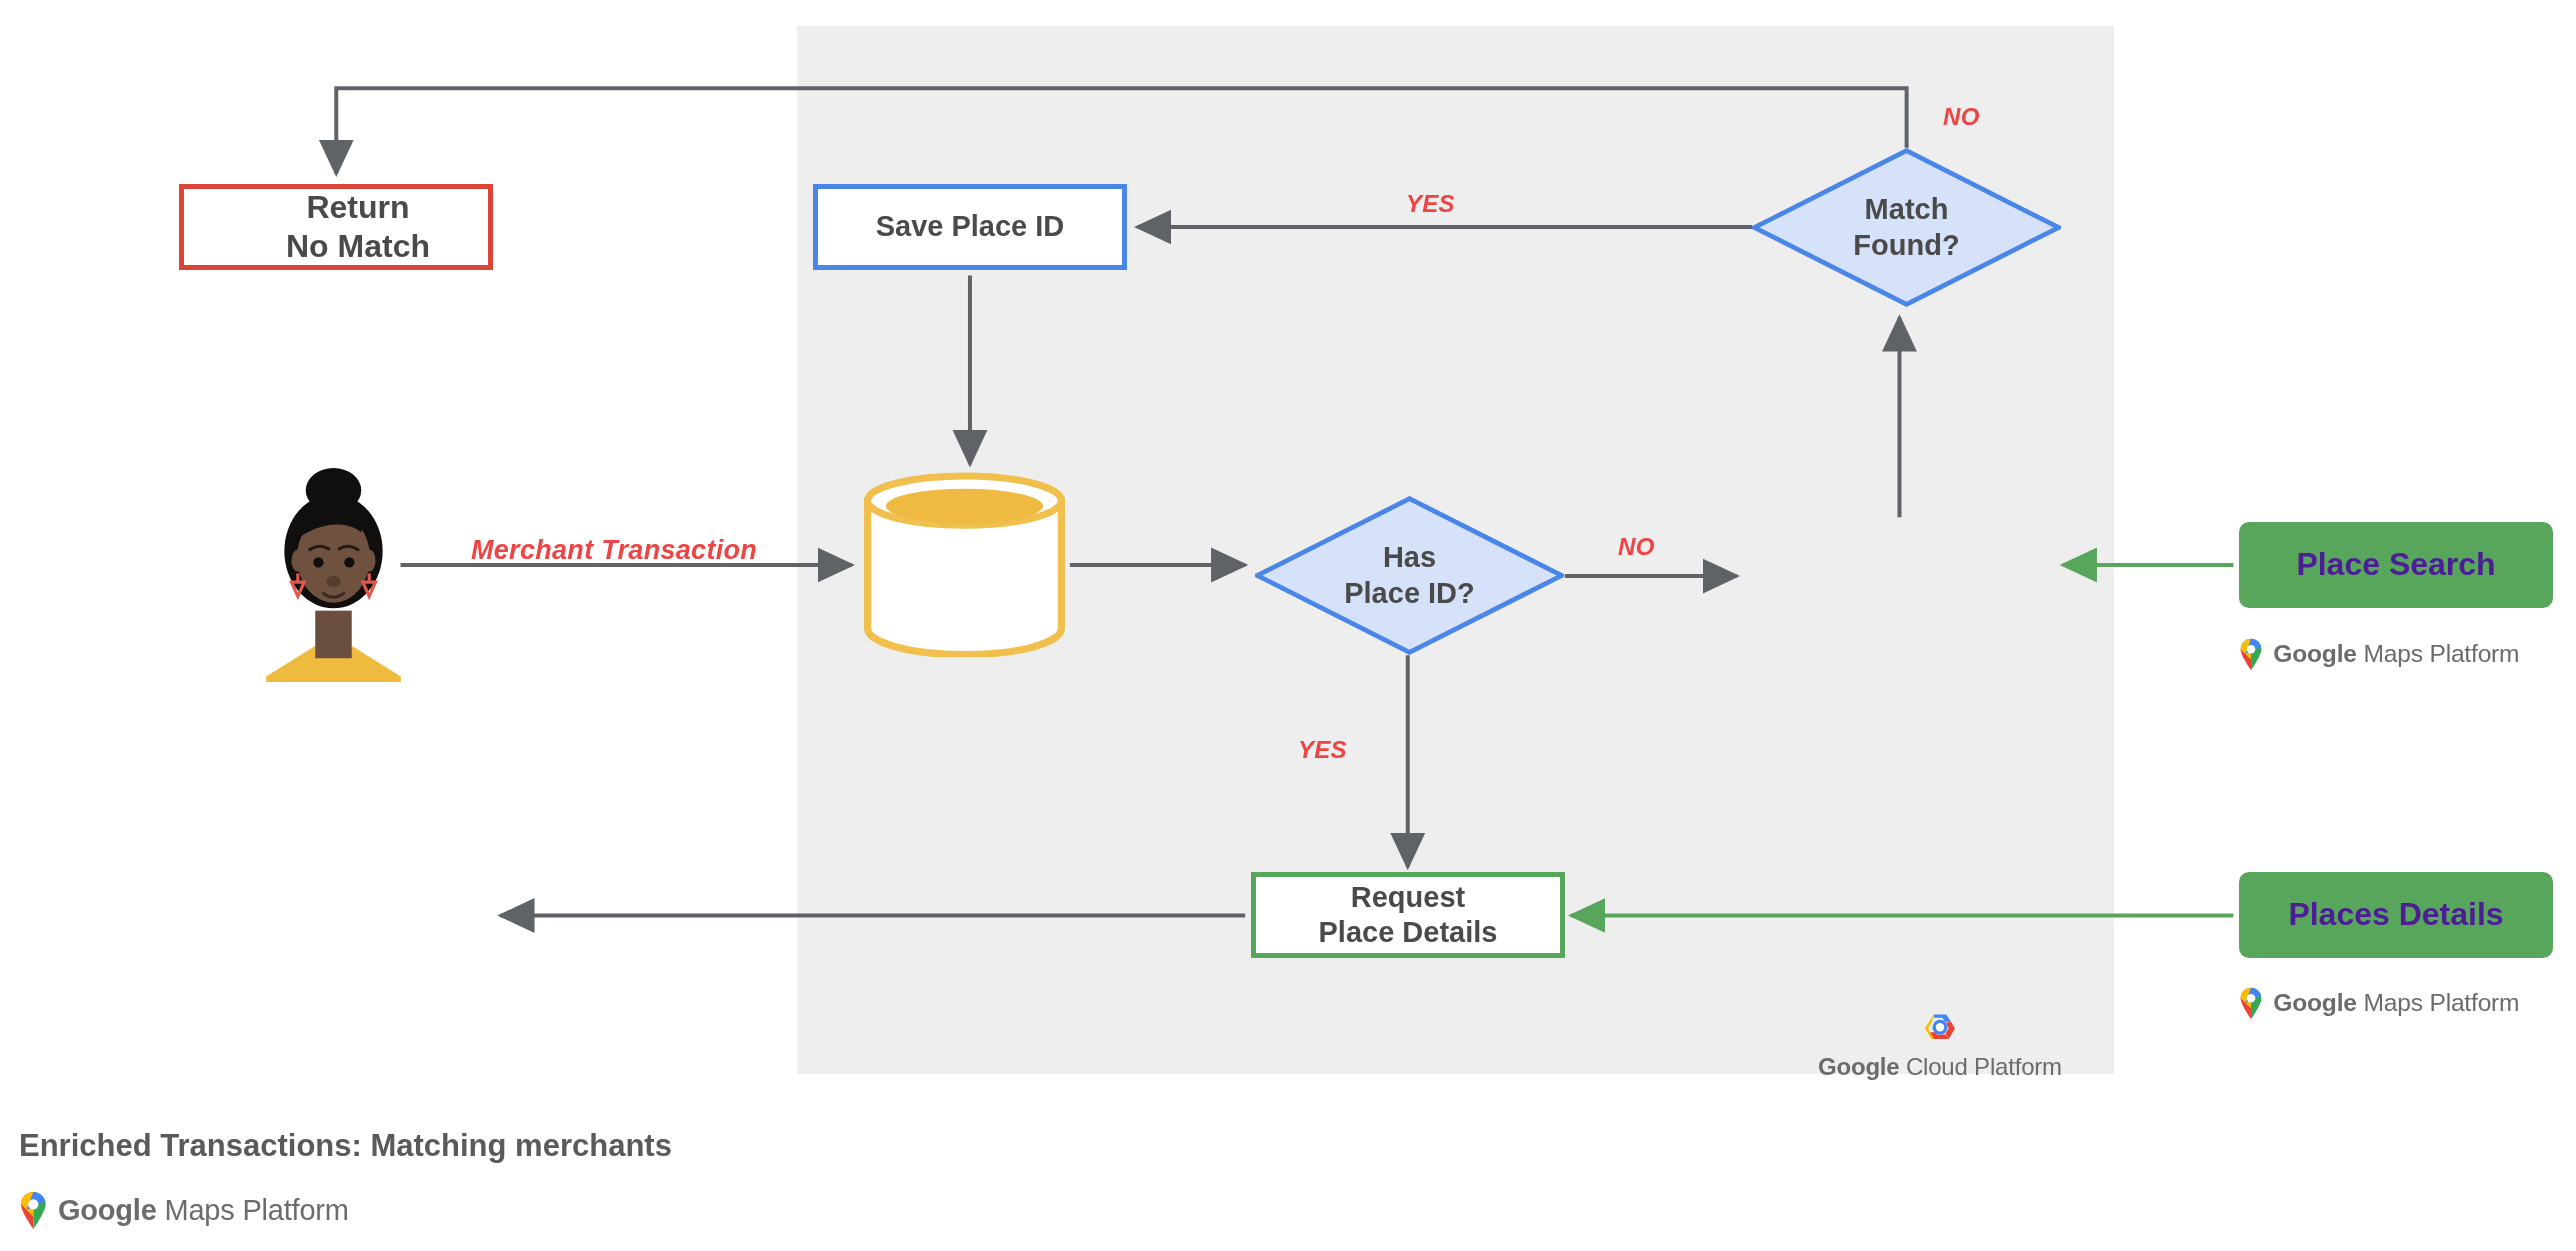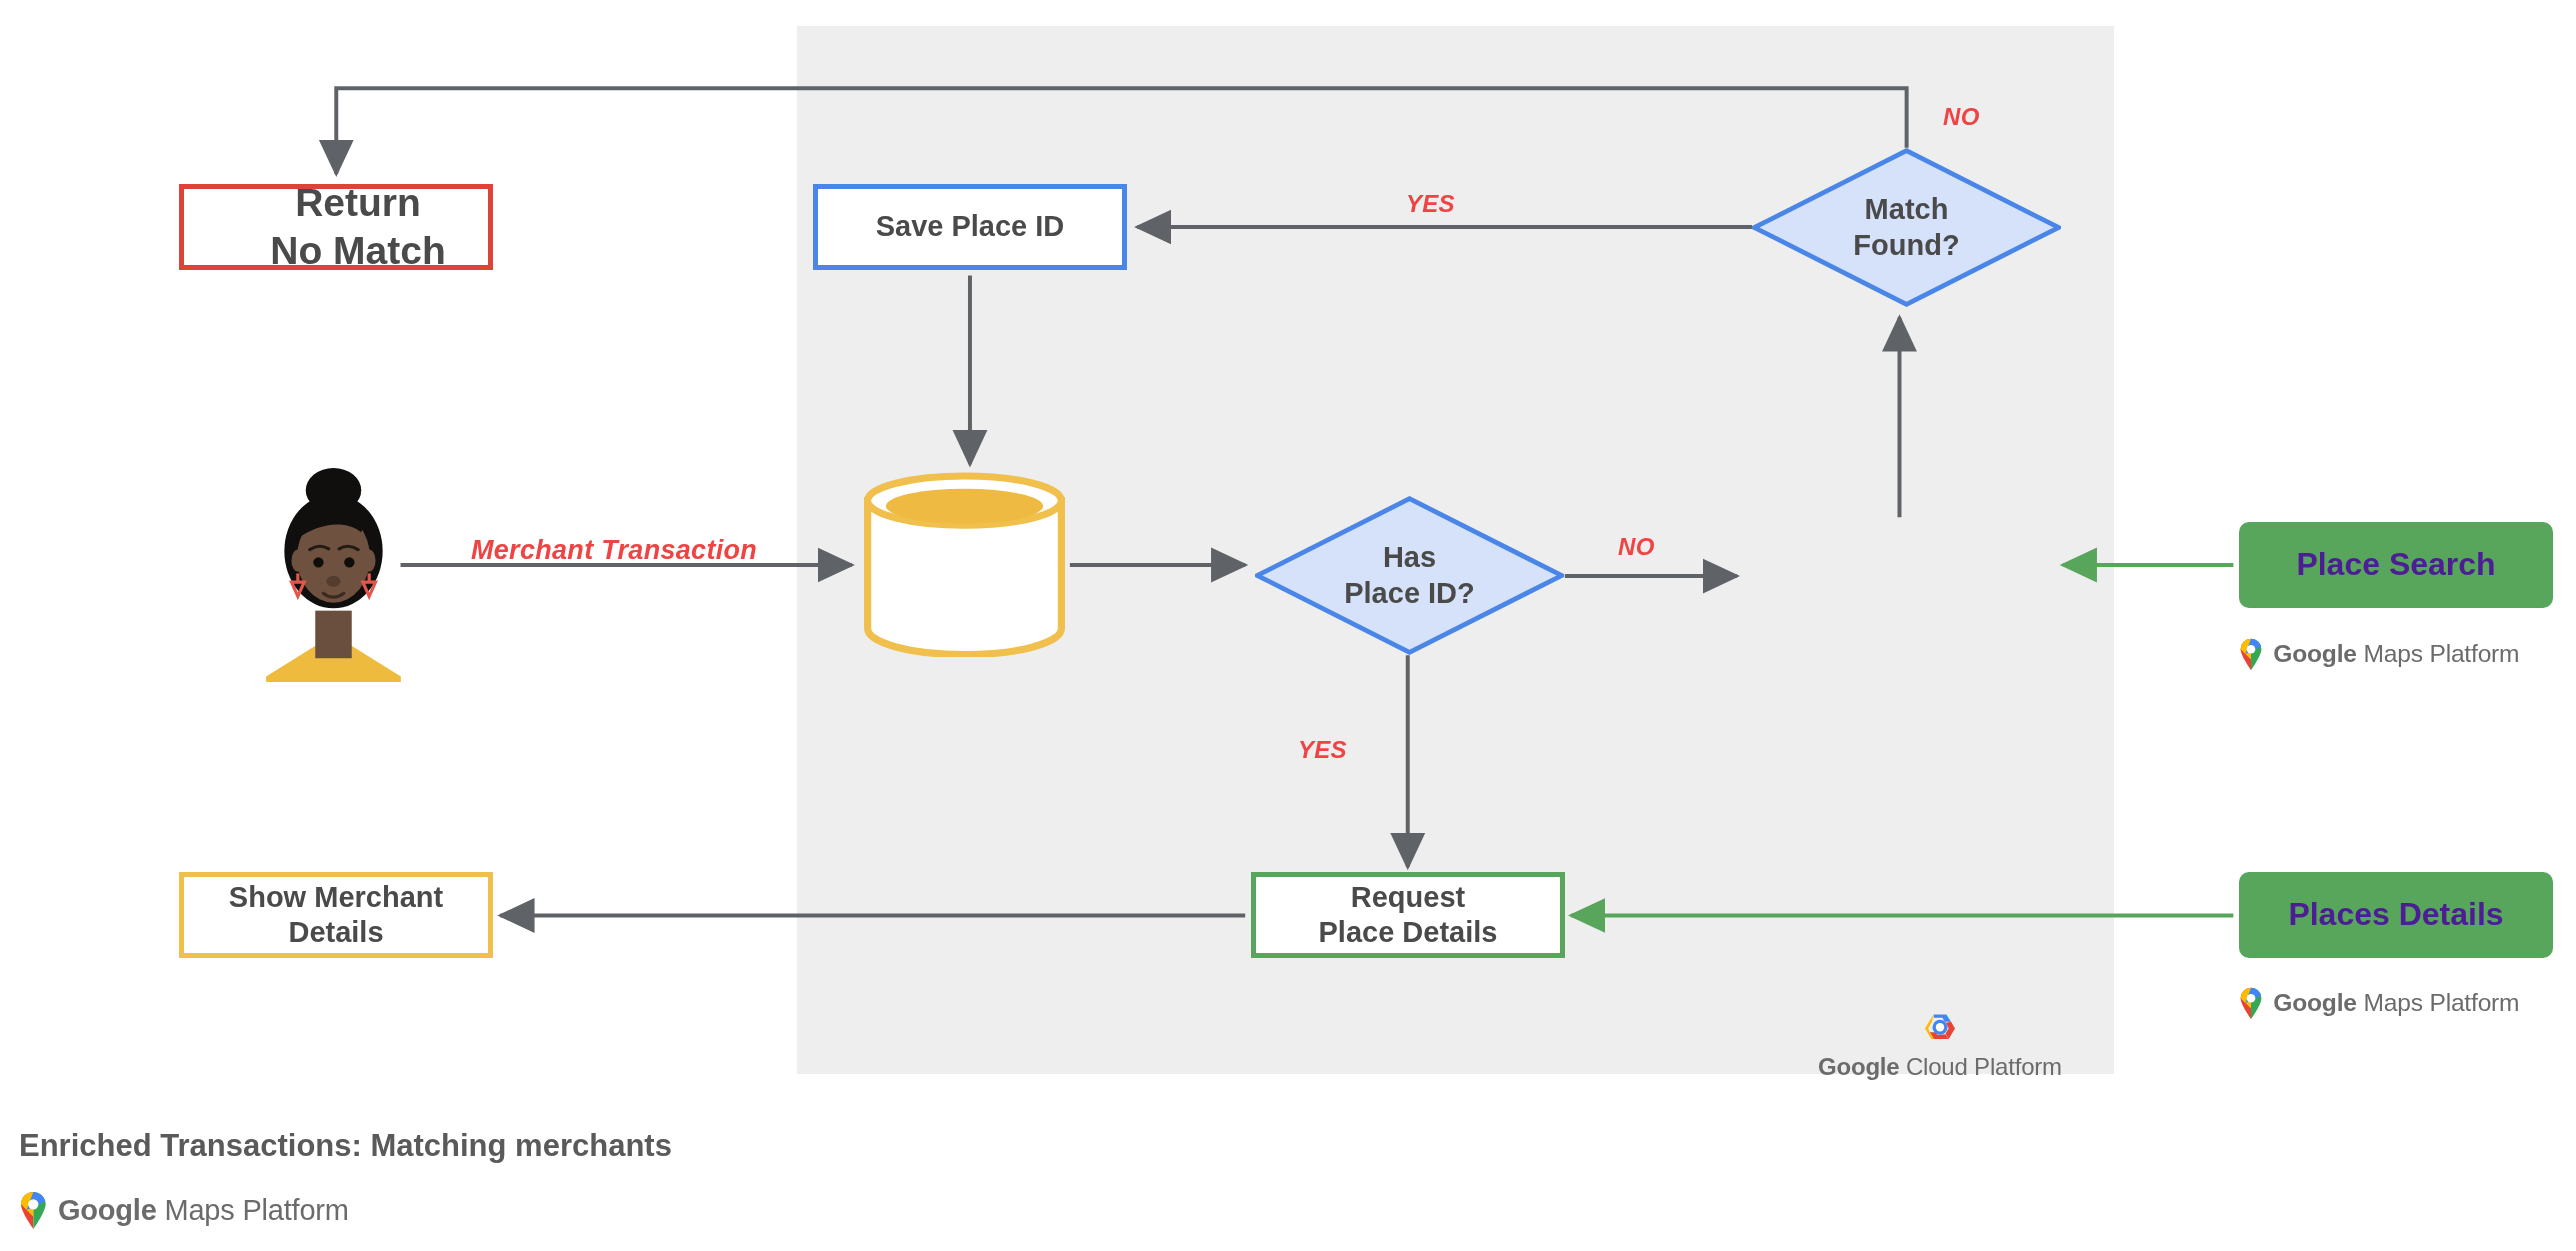--- a/index.html
+++ b/index.html
@@ -27,21 +27,21 @@
   }
   .node .lbl{white-space:pre-line;}
 
   .box-red{border:5.6px solid #db4437;background:#ffffff;}
   .box-blue{border:5.6px solid #4a86e8;background:#ffffff;}
   .box-green{border:5.6px solid #58a55c;background:#ffffff;}
   .box-amber{border:5.6px solid #f0bf4c;background:#ffffff;}
   .box-greenfill{background:#58a55c;border:none;color:#4c1d95;border-radius:10px;}
 
   
-  #node-return-no-match{left:179px;top:184px;width:314px;height:86px;font-size:39px;padding-left:44px;}
+  #node-return-no-match{left:179px;top:184px;width:314px;height:86px;font-size:32px;padding-left:44px;}
   #node-save-place-id{left:813px;top:184px;width:314px;height:86px;font-size:29px;}
   #node-find-place{left:1742px;top:522px;width:314px;height:86px;font-size:29px;}
   #node-request-details{left:1251px;top:872px;width:314px;height:86px;font-size:29px;}
   #node-show-merchant{left:179px;top:872px;width:314px;height:86px;font-size:29px;}
   #node-place-search{left:2239px;top:522px;width:314px;height:86px;font-size:32px;}
   #node-places-details{left:2239px;top:872px;width:314px;height:86px;font-size:32px;}
 
   
   .diamond{position:absolute;}
   .diamond .dtext{
@@ -180,24 +180,20 @@
       <ellipse cx="129" cy="43" rx="99" ry="22" fill="#eeba41"></ellipse>
     </svg>
   </div>
 
 
   <div class="node box-green" id="node-request-details">
     <span class="lbl">Request
 Place Details</span>
   </div>
 
-  <div class="node box-amber" id="node-show-merchant">
-    <span class="lbl">Show Merchant
-Details</span>
-  </div>
 
   <div class="node box-greenfill" id="node-place-search">
     <span class="lbl">Place Search</span>
   </div>
 
   <div class="node box-greenfill" id="node-places-details">
     <span class="lbl">Places Details</span>
   </div>
 
   <div id="avatar">

